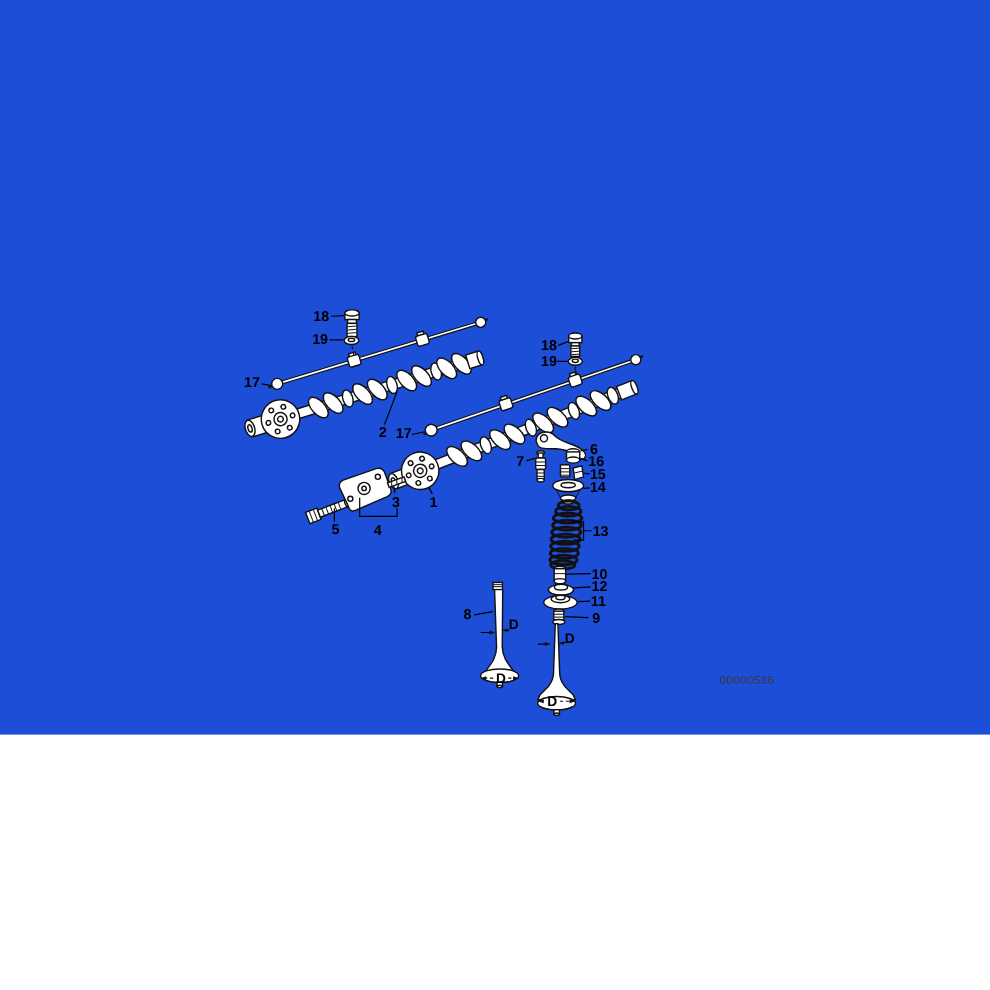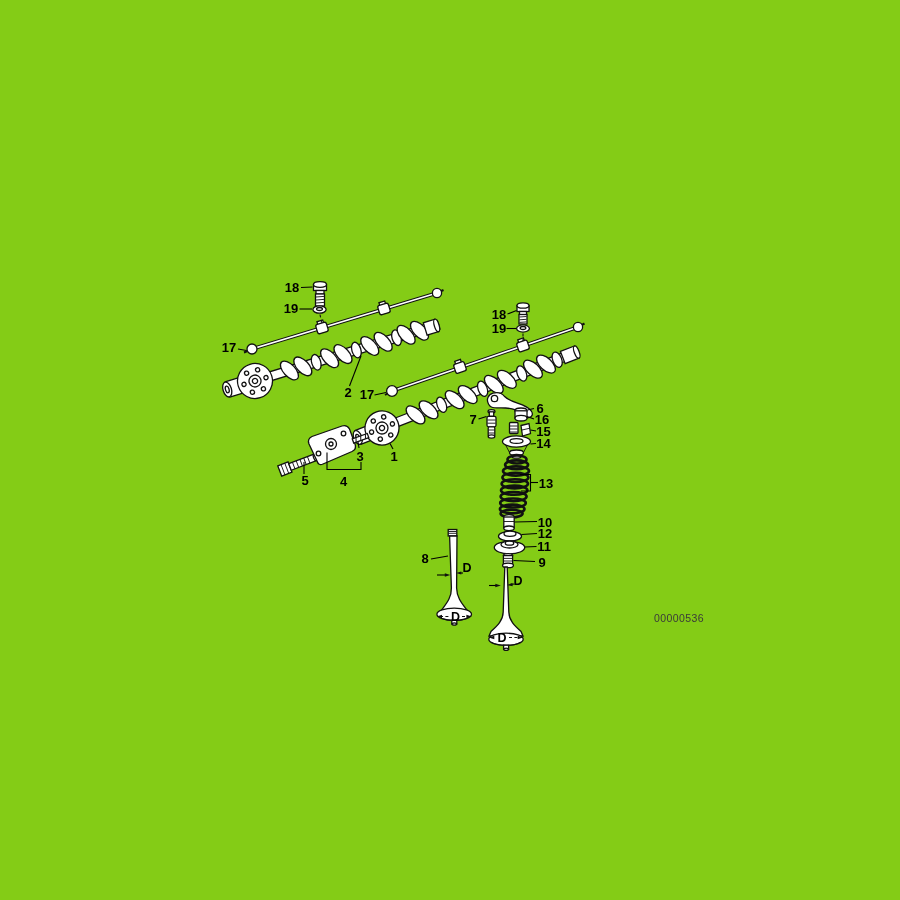--- a/index.html
+++ b/index.html
@@ -1,16 +1,16 @@
 <!DOCTYPE html>
 <html><head>
 <meta charset="utf-8">
 <style>
   html,body{margin:0;padding:0;background:#ffffff;}
-  .stage{position:relative;width:900px;height:900px;background:#84cc16;overflow:hidden;}
+  .stage{position:relative;width:900px;height:668px;background:#1d4ed8;overflow:hidden;}
   svg{position:absolute;left:0;top:0;}
   .callout{font:700 13px "Liberation Sans", sans-serif;fill:#000;}
   .dim{font:700 12.5px "Liberation Sans", sans-serif;fill:#000;}
   .docnum{font:400 10.5px "Liberation Sans", sans-serif;fill:#3a3a3a;letter-spacing:.4px;}
   .ln{stroke:#000;stroke-width:1.1;fill:none;}
   .outl{stroke:#111;stroke-width:1.3;fill:#fff;}
   .thin{stroke:#111;stroke-width:.9;fill:none;}
   .dash{stroke:#111;stroke-width:1.1;fill:none;stroke-dasharray:3 2.4;}
   .coil{stroke:#111;stroke-width:2.6;fill:none;}
   .blk{fill:#111;}

